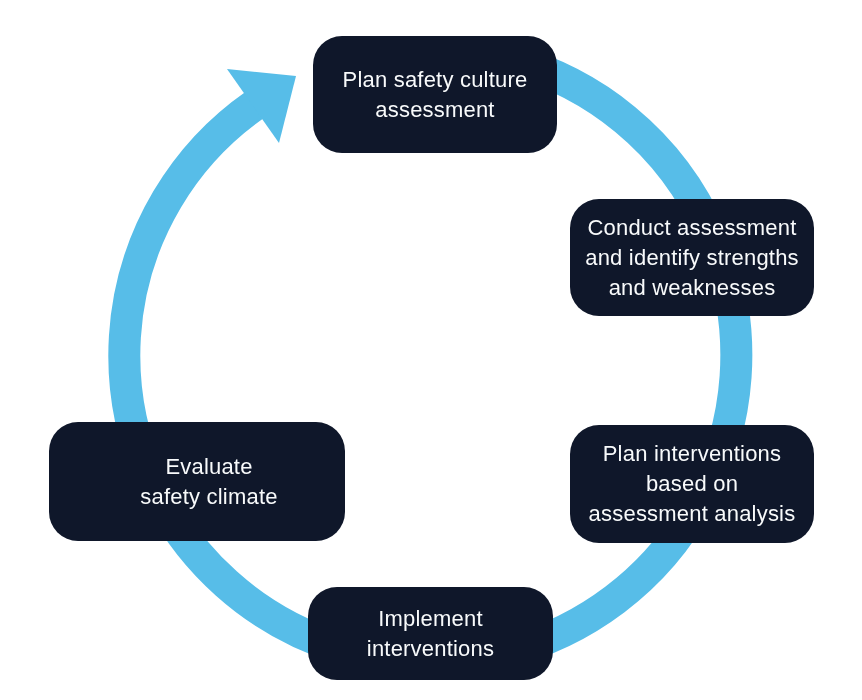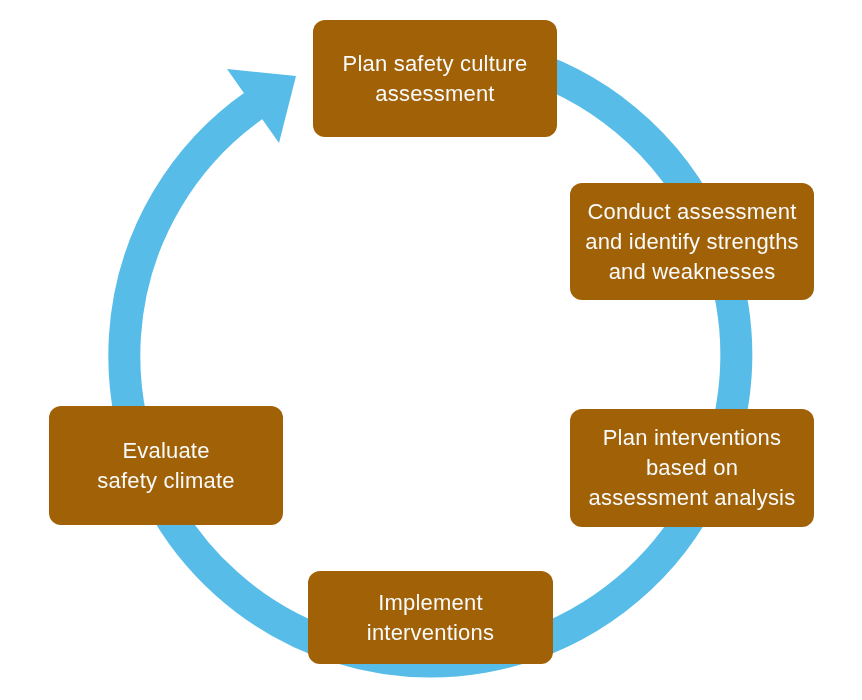--- a/index.html
+++ b/index.html
@@ -19,41 +19,42 @@
   }
   .ring-svg {
     position: absolute;
     left: 0;
     top: 0;
     width: 862px;
     height: 700px;
   }
   .box {
     position: absolute;
-    background: #a16207;
-    border-radius: 12px;
+    background: #0f172a;
+    border-radius: 29px;
     display: flex;
     align-items: center;
     justify-content: center;
     text-align: center;
     color: #f8fafb;
     font-size: 22px;
     line-height: 30px;
     font-weight: 400;
     letter-spacing: 0.2px;
+    margin-top: 16px;
   }
   .box .label {
     white-space: pre-line;
     padding: 0 8px;
   }
   .b-top          { left: 313px; top: 20px;  width: 244px; height: 117px; }
   .b-right-top    { left: 570px; top: 183px; width: 244px; height: 117px; }
   .b-right-bottom { left: 570px; top: 409px; width: 244px; height: 118px; }
   .b-bottom       { left: 308px; top: 571px; width: 245px; height: 93px; }
-  .b-left-bottom  { left: 49px;  top: 406px; width: 234px; height: 119px; }
+  .b-left-bottom  { left: 49px;  top: 406px; width: 272px; height: 119px; padding-left: 24px; }
   .b-left-top     { left: 51px;  top: 183px; width: 246px; height: 117px; }
 </style>
 </head>
 <body>
 
 <div class="stage">
 
   <svg class="ring-svg" viewBox="0 0 862 700" aria-hidden="true">
     <path d="M 510 60 A 306 306 0 1 1 255.5 104.3" fill="none" stroke-width="32" stroke-linecap="butt" stroke="#57bde8"></path>
     <polygon points="227,69 296,76 279,143" fill="#57bde8"></polygon>

